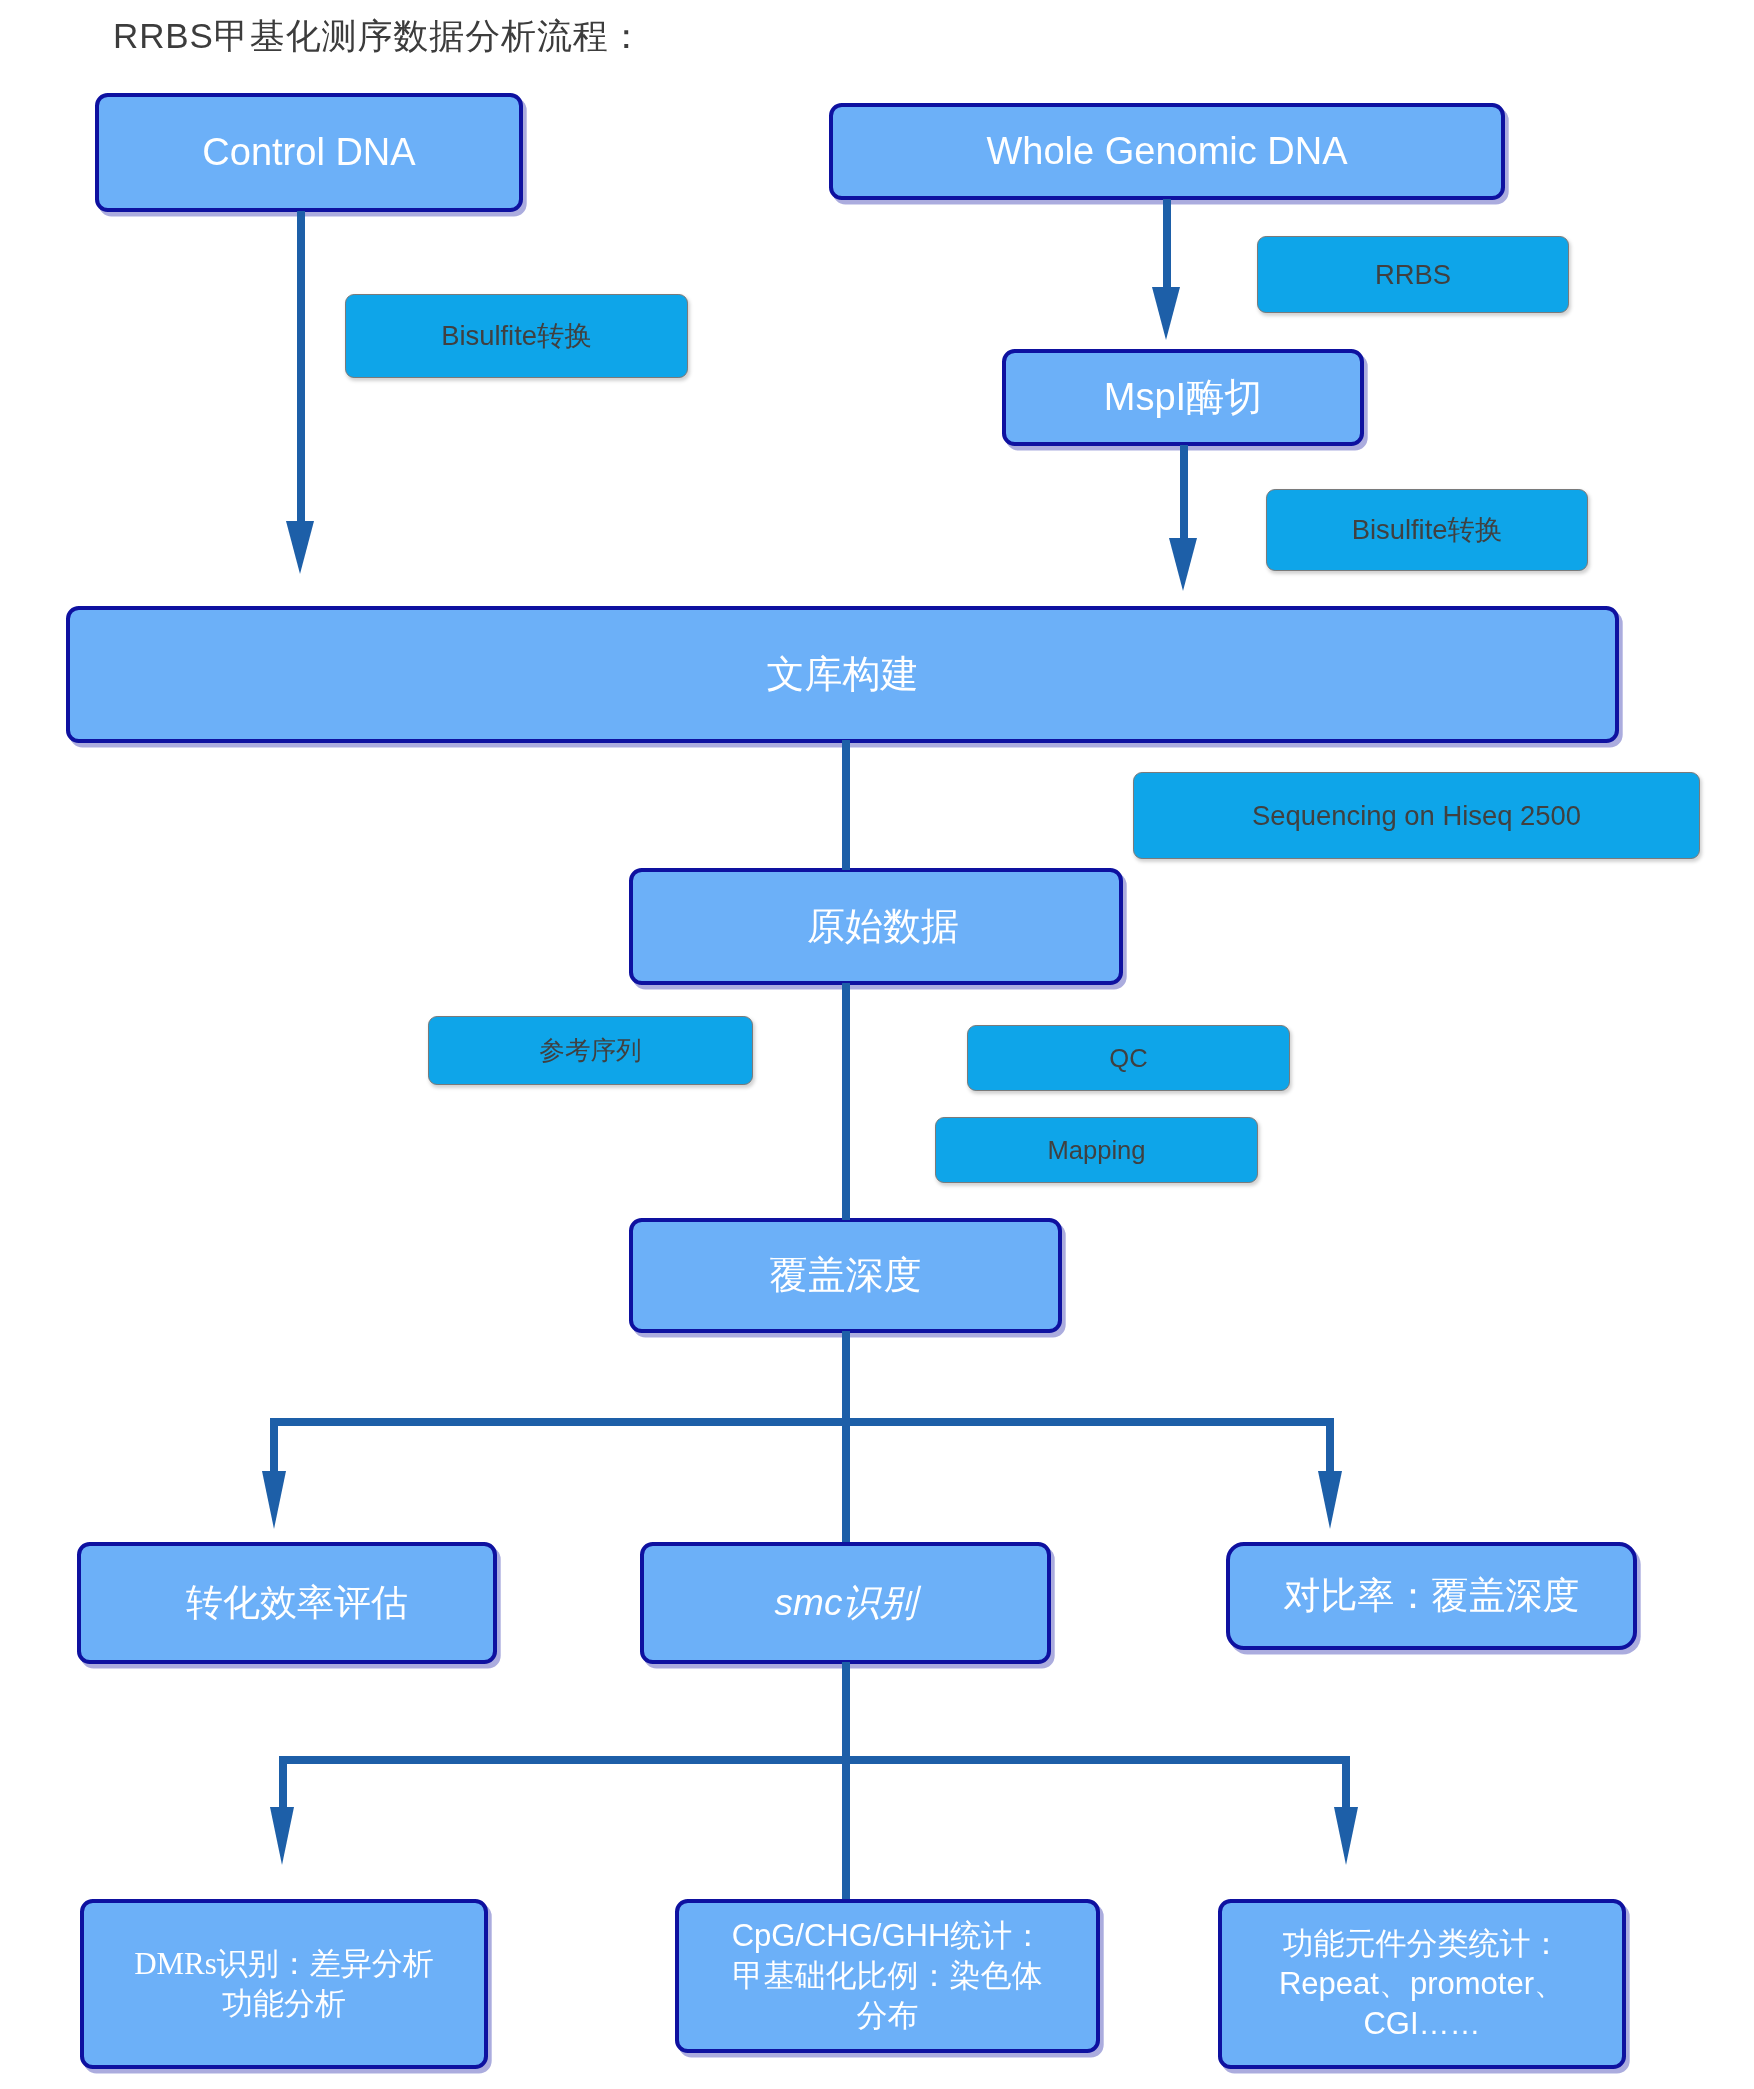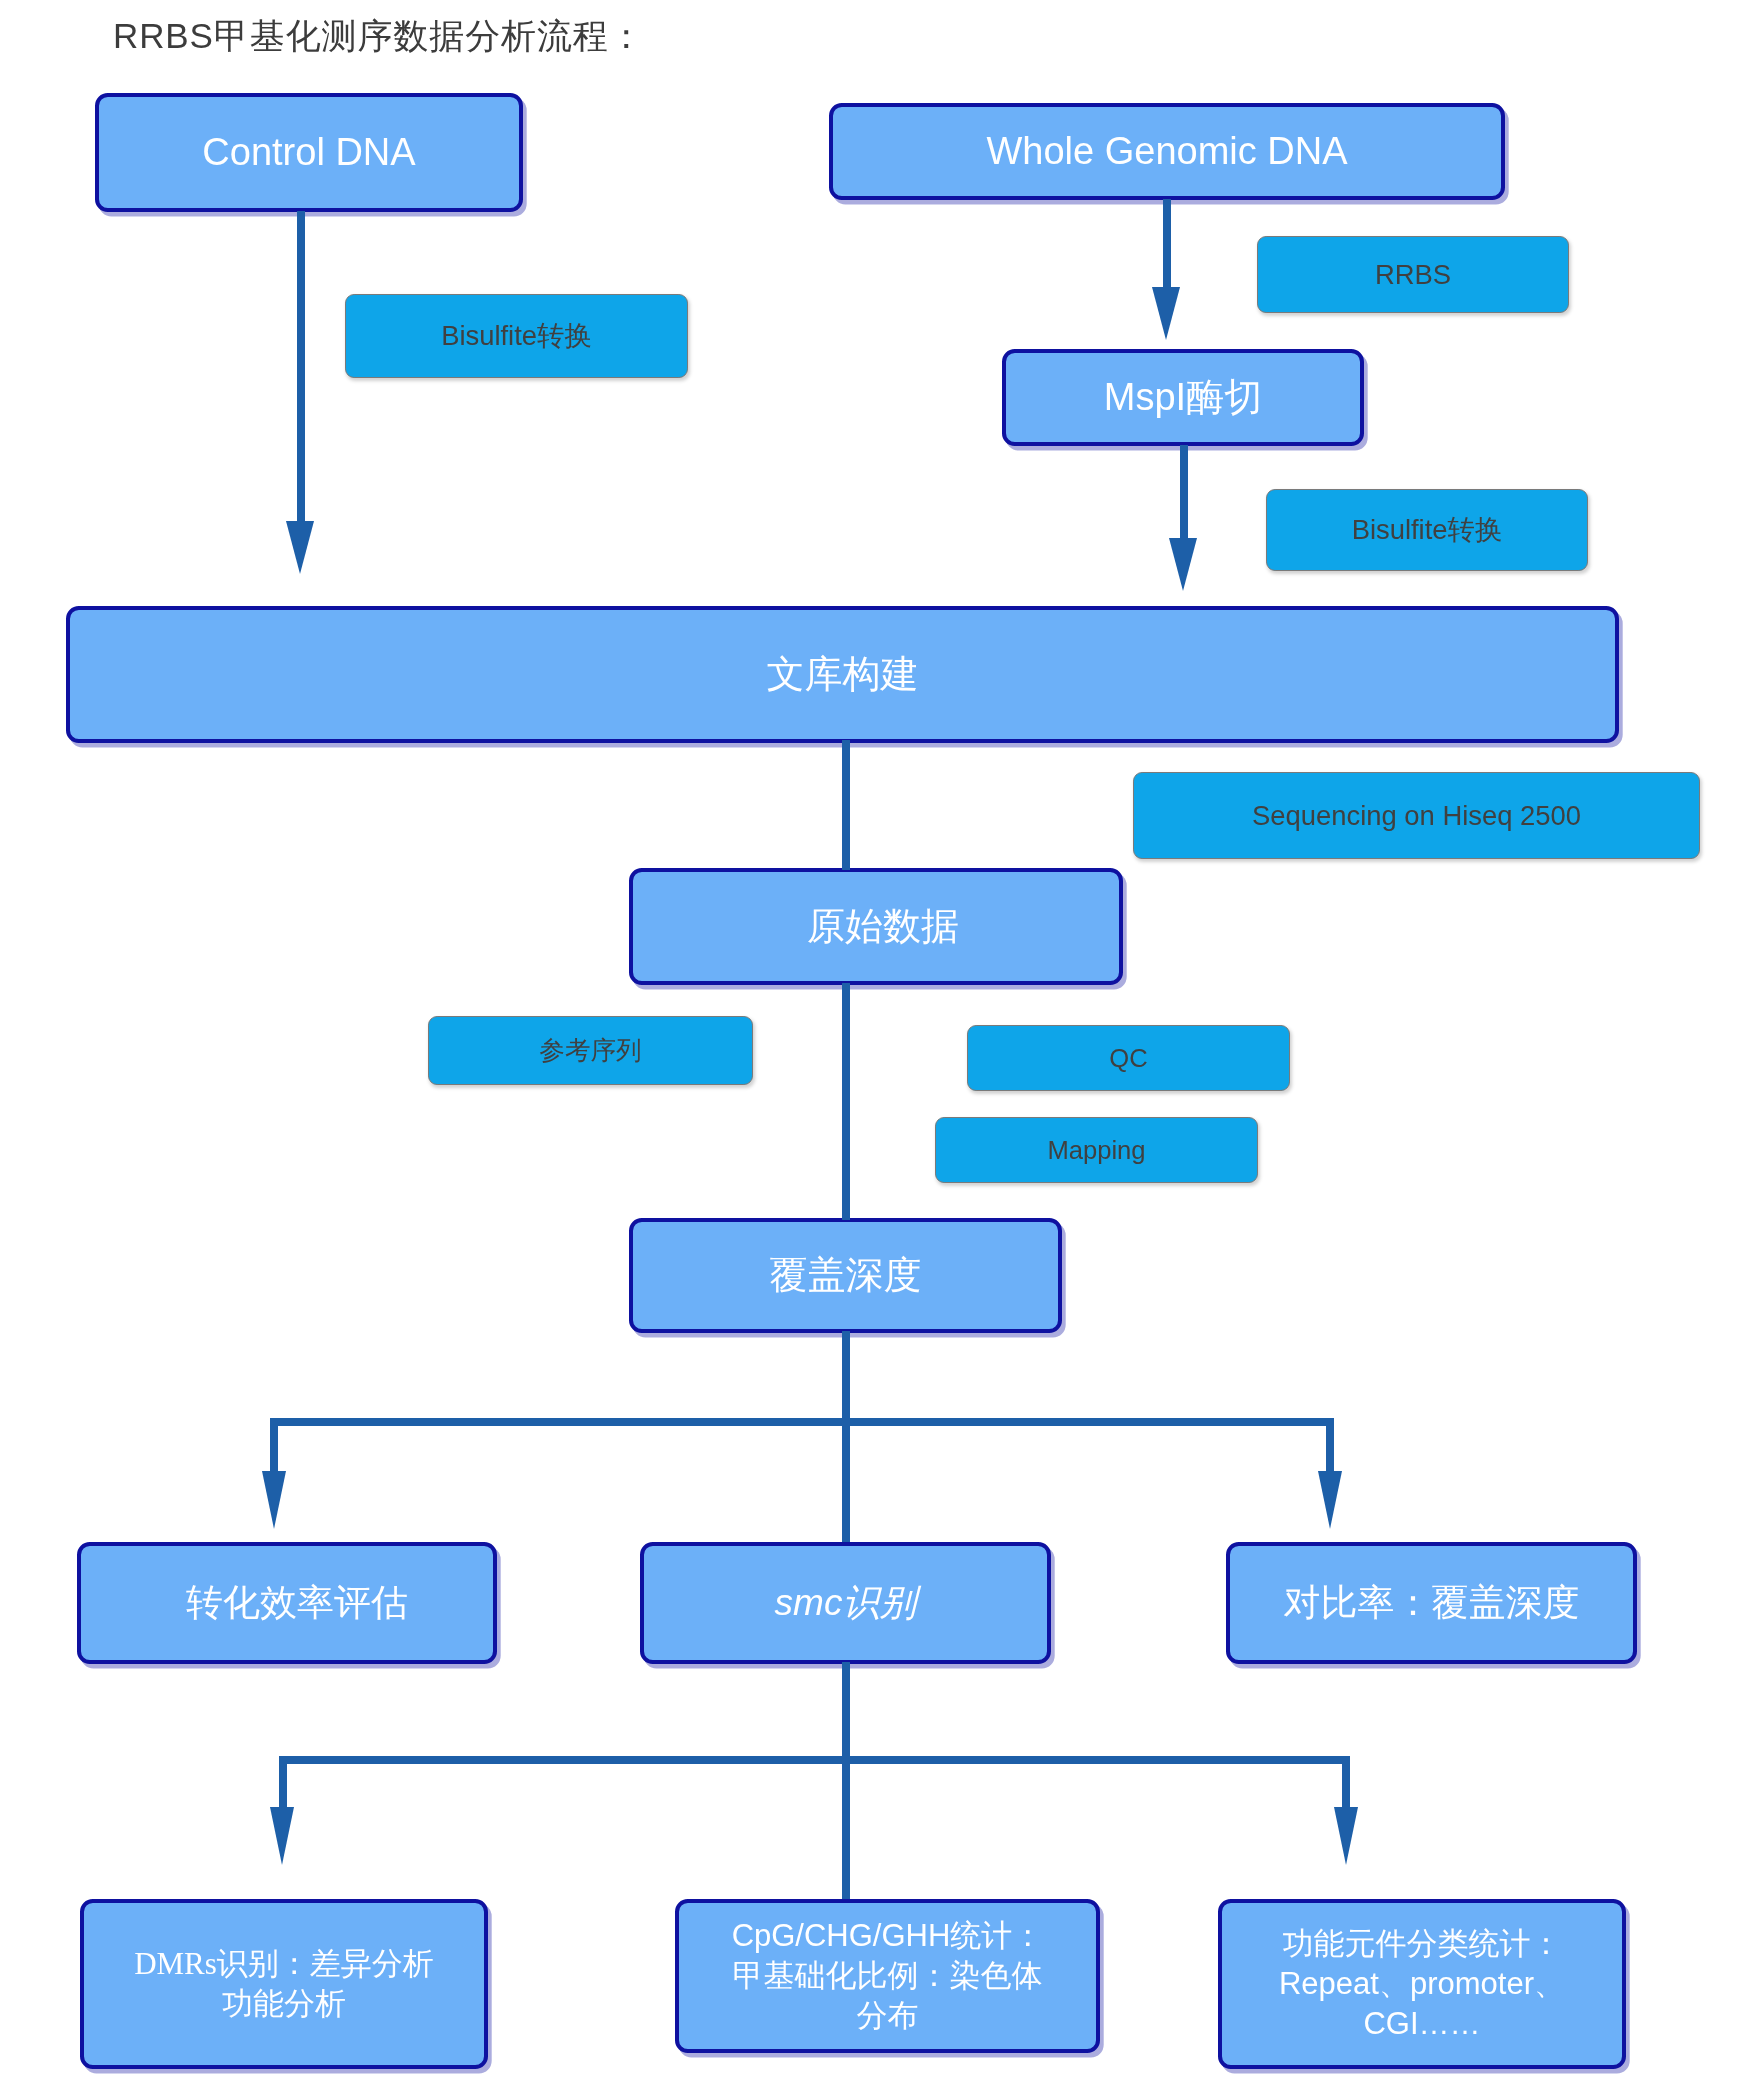--- a/index.html
+++ b/index.html
@@ -80,21 +80,21 @@
   <div class="node" style="left:66px; top:606px; width:1553px; height:137px; font-size:38px;">文库构建</div>
 
   <div class="node" style="left:629px; top:868px; width:494px; height:117px; font-size:38px;padding-left:14px;">原始数据</div>
 
   <div class="node" style="left:629px; top:1218px; width:433px; height:115px; font-size:38px;">覆盖深度</div>
 
   <div class="node" style="left:77px; top:1542px; width:420px; height:122px; font-size:37px;padding-left:20px;">转化效率评估</div>
 
   <div class="node" style="left:640px; top:1542px; width:411px; height:122px; font-size:37px;font-style:italic;">smc识别</div>
 
-  <div class="node" style="left:1226px; top:1542px; width:411px; height:122px; font-size:37px;">对比率：覆盖深度</div>
+  <div class="node" style="left:1226px; top:1542px; width:411px; height:108px; font-size:37px;border-radius:18px;">对比率：覆盖深度</div>
 
   <div class="node pre" style="left:80px; top:1899px; width:408px; height:170px; font-size:31px;font-family:Liberation Serif, serif;">DMRs识别：差异分析
 功能分析</div>
 
   <div class="node pre" style="left:675px; top:1899px; width:425px; height:154px; font-size:31px;">CpG/CHG/GHH统计：
 甲基础化比例：染色体
 分布</div>
 
   <div class="node pre" style="left:1218px; top:1899px; width:408px; height:170px; font-size:31px;">功能元件分类统计：
 Repeat、promoter、

